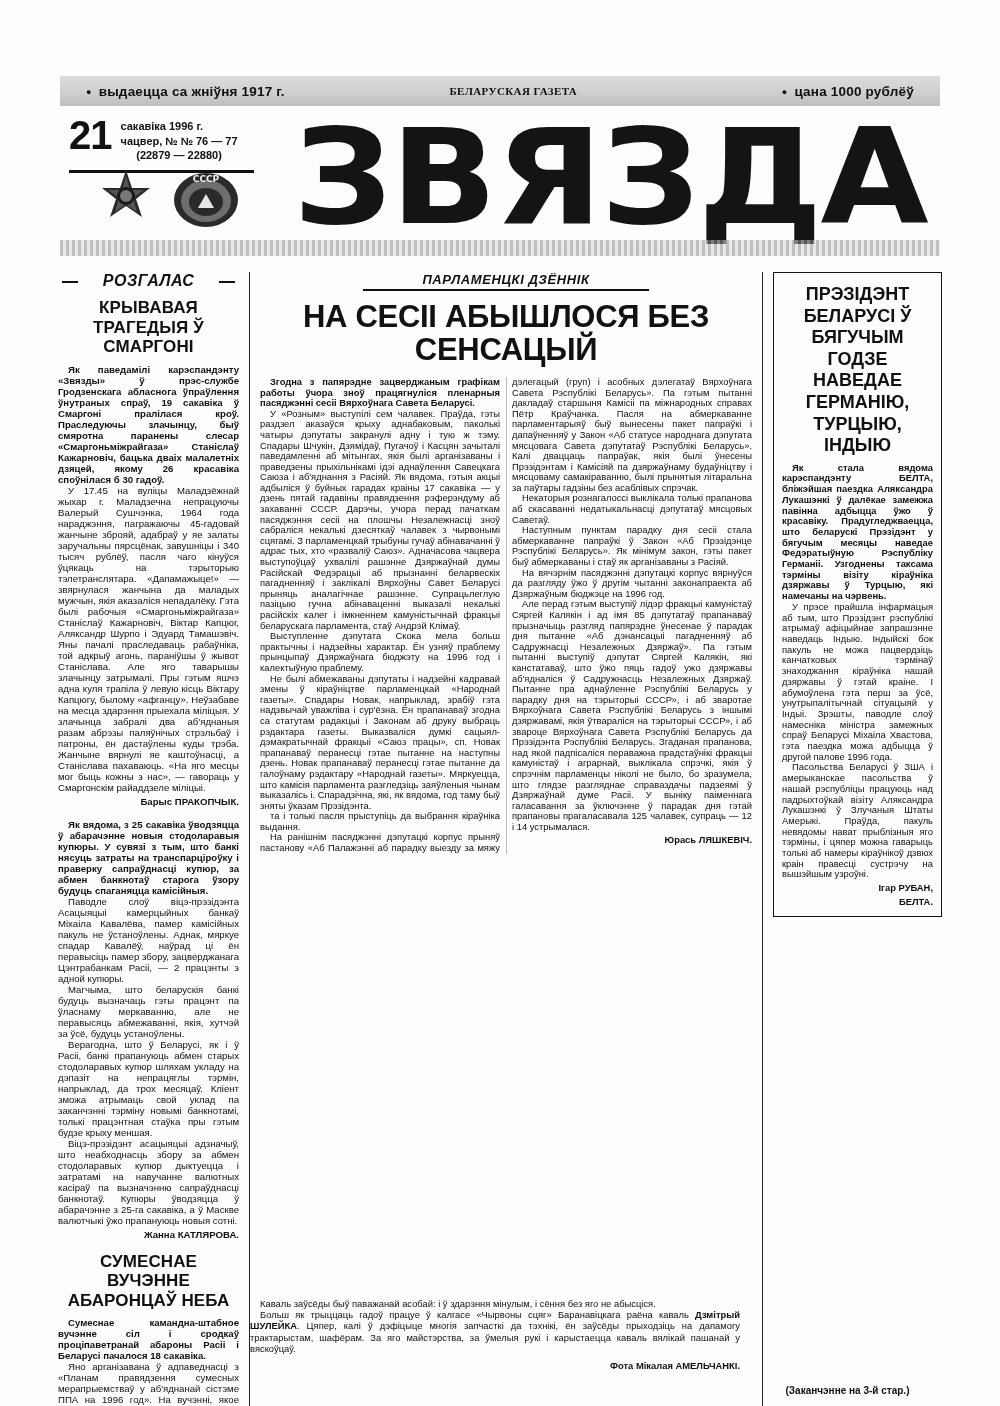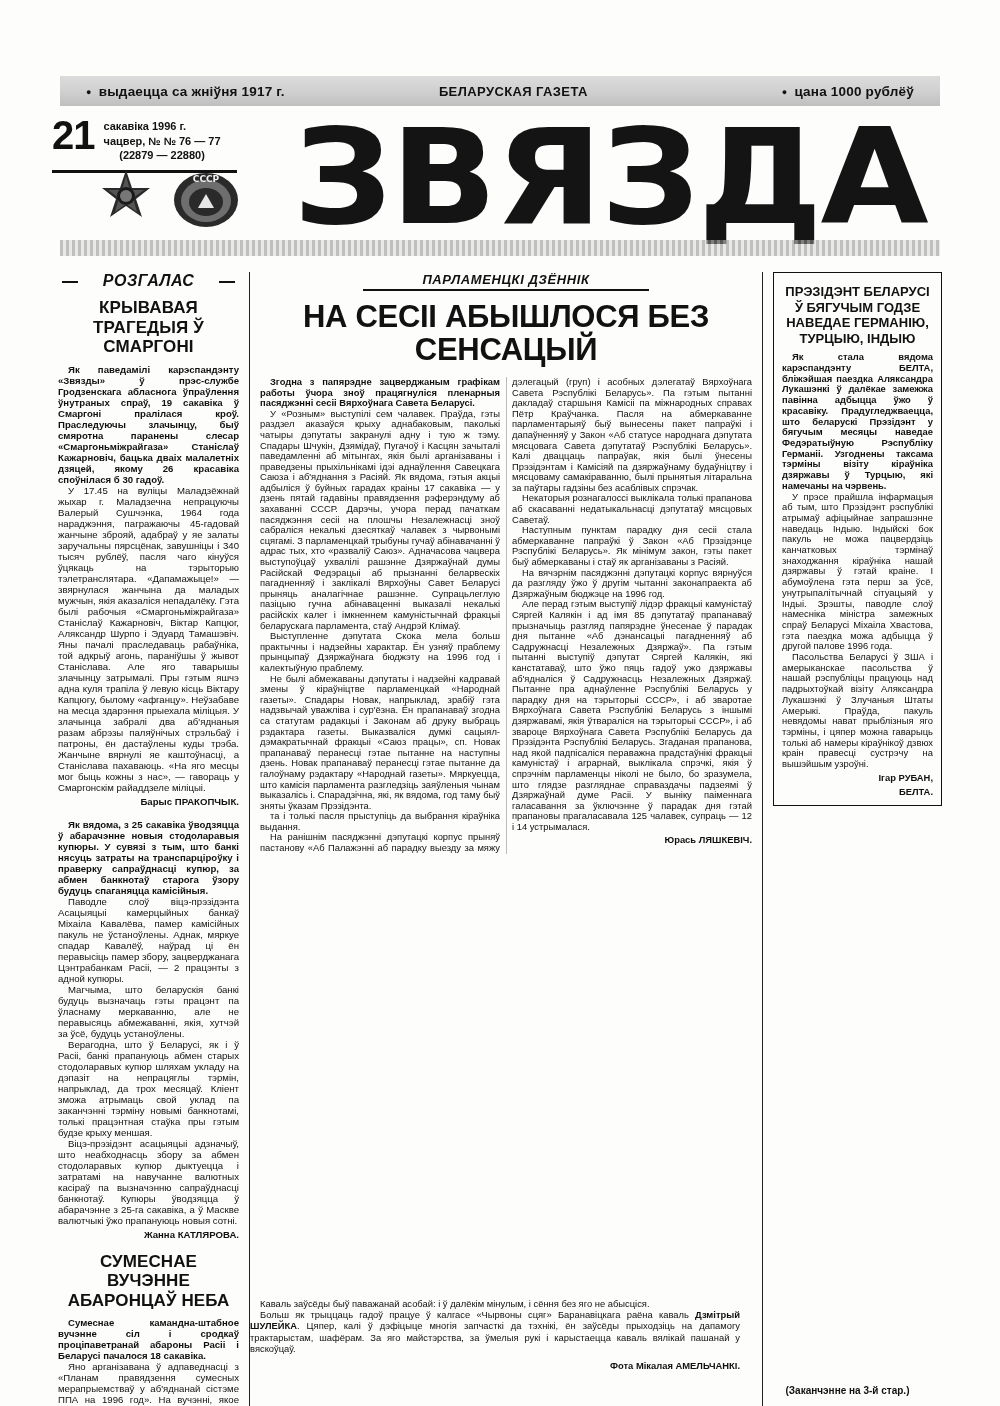--- a/index.html
+++ b/index.html
@@ -18,25 +18,25 @@
   .topbar {
     position:absolute; left:60px; top:36px; width:880px; height:30px;
     background:linear-gradient(180deg,#dcdcdc 0%,#cfcfcf 55%,#bfbfbf 100%);
     display:flex; align-items:center; justify-content:space-between;
     padding:0 26px;
   }
   .topbar span { font-size:13.5px; font-weight:bold; letter-spacing:.2px; }
   .bullet::before {
     content:"\25CF"; font-size:9px; vertical-align:middle; margin-right:7px;
   }
-  .topbar .center { font-size:13px; font-weight:bold; letter-spacing:.4px; margin-left:-40px;}
+  .topbar .center { font-size:11px; font-weight:bold; letter-spacing:.4px; margin-left:-40px;font-family:Liberation Serif, serif;}
 
   
   .masthead { position:absolute; left:0; top:66px; width:1000px; height:150px; }
-  .dateblock { position:absolute; left:52px; top:10px; width:185px; }
+  .dateblock { position:absolute; left:69px; top:10px; width:185px; }
   .dateflex { display:flex; align-items:flex-start; }
   .bigday { font-size:40px; font-weight:bold; line-height:.95; margin-right:9px; letter-spacing:-1px;}
   .dtext { font-size:11px; line-height:1.32; font-weight:bold; padding-top:3px; }
   .dtext .c { text-align:center; }
   .hrule { border:0; border-top:3px solid #111; margin:7px 0 0 0; width:185px; }
 
   .emblems { position:absolute; left:86px; top:62px; width:175px; height:62px; }
 
   .zvyazda {
     position:absolute; left:240px; top:-4px; width:740px; height:155px;
@@ -79,21 +79,21 @@
 
   h2.hl {
     text-align:center; font-size:17px; font-weight:bold; line-height:1.15;
     margin:0 0 7px 0; letter-spacing:.1px;
   }
   h1.bighl {
     text-align:center; font-size:31px; font-weight:bold; line-height:1.08;
     margin:0 0 10px 0; letter-spacing:-.3px;
   }
   h2.boxhl {
-    text-align:center; font-size:13px; font-weight:bold; line-height:1.2;
+    text-align:center; font-size:18px; font-weight:bold; line-height:1.2;
     margin:4px 0 6px 0;
   }
 
   p {
     margin:0; font-size:9.4px; line-height:10.6px; text-align:justify;
     text-indent:10px; hyphens:auto;
   }
   p.lead { font-weight:bold; }
   p.sig { text-align:right; font-weight:bold; text-indent:0; margin-top:3px; }
   .col-left p { font-size:9.6px; line-height:11px; }
@@ -212,21 +212,21 @@
           <p>Пасольства Беларусi ў ЗША i амерыканскае пасольства ў нашай рэспублiцы працуюць над падрыхтоўкай вiзiту Аляксандра Лукашэнкi ў Злучаныя Штаты Амерыкi. Праўда, пакуль невядомы нават прыблiзныя яго тэрмiны, i цяпер можна гаварыць толькi аб намеры кiраўнiкоў дзвюх краiн правесцi сустрэчу на вышэйшым узроўнi.</p>
           <p class="sig">Iгар РУБАН,</p>
           <p class="sig">БЕЛТА.</p>
         </div>
       </div>
     </div>
 
   </div>
 
   <div style="position:absolute; left:250px; top:1253px; width:490px;" class="photo-cap">
-    <p>Каваль заўсёды быў паважанай асобай: i ў далёкiм мiнулым, i сёння без яго не абысцiся.</p>
+    <p>Каваль заўсёды быў паважанай асобай: i ў здарэння мiнулым, i сёння без яго не абысцiся.</p>
     <p><span>Больш як трыццаць гадоў працуе ў калгасе «Чырвоны сцяг» Баранавiцкага раёна каваль </span><b>Дзмiтрый ШУЛЕЙКА</b><span>. Цяпер, калi ў дэфiцыце многiя запчасткi да тэхнiкi, ён заўсёды прыходзiць на дапамогу трактарыстам, шафёрам. За яго майстэрства, за ўмелыя рукi i карыстаецца каваль вялiкай пашанай у вяскоўцаў.</span></p>
     <p class="credit">Фота Мiкалая АМЕЛЬЧАНКI.</p>
   </div>
 
   <div style="position:absolute; left:755px; top:1340px; width:185px;">
     <div class="end-note">(Заканчэнне на 3-й стар.)</div>
   </div>
 
 </div>
 

